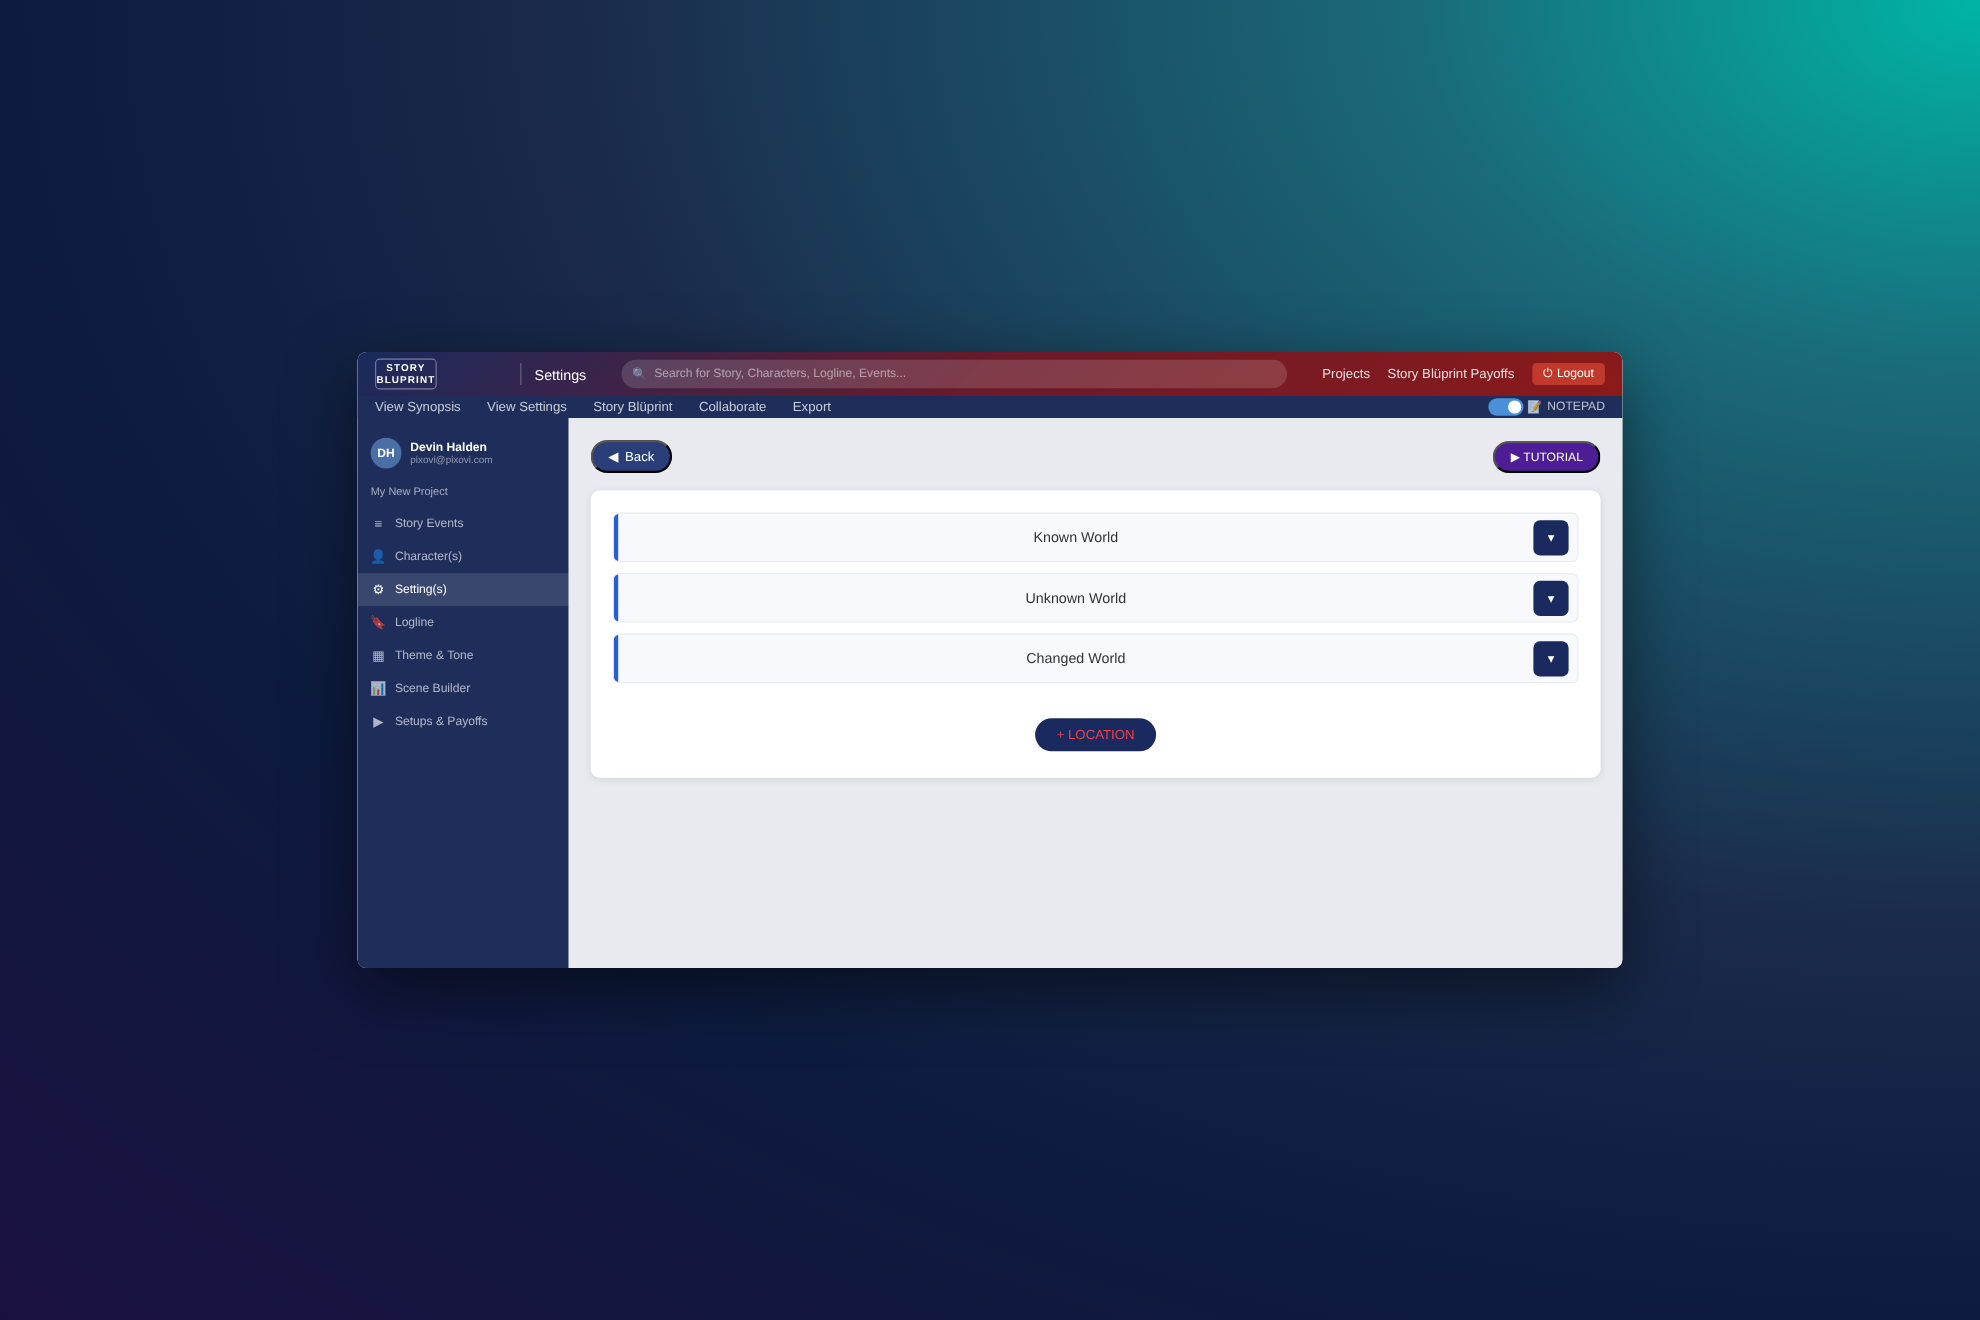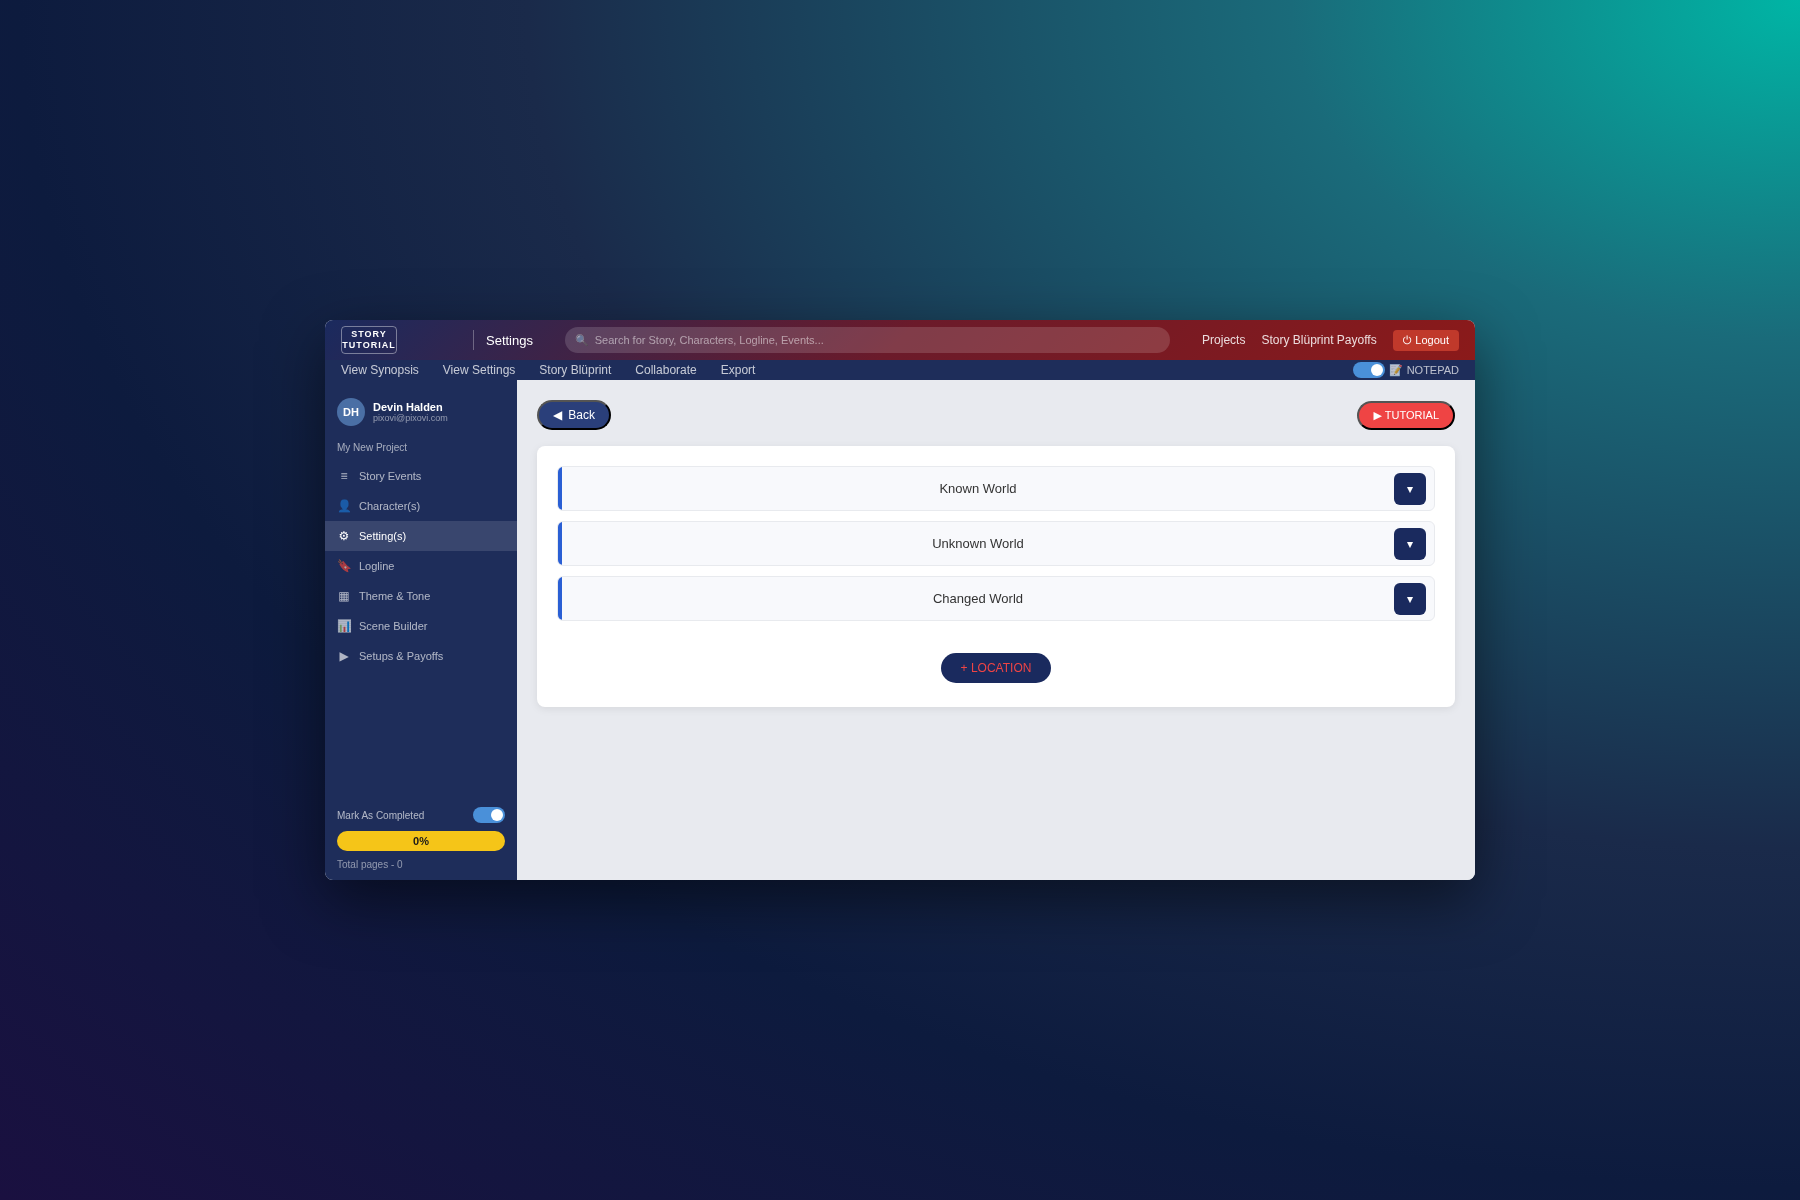--- a/index.html
+++ b/index.html
@@ -308,21 +308,21 @@
       gap: 6px;
       background: #2a3f7a;
       color: white;
       font-size: 12px;
       padding: 6px 14px;
       border-radius: 18px;
       cursor: pointer;
     }
 
     .tutorial-btn {
-      background: #ef4444;
+      background: #4c1d95;
       color: white;
       font-size: 11px;
       padding: 6px 14px;
       border-radius: 18px;
       cursor: pointer;
       display: flex;
       align-items: center;
       gap: 4px;
     }
 
@@ -431,21 +431,21 @@
 </head>
 <body>
 
 <div class="app-window">
 
   <div class="top-bar">
     <div class="logo-area">
       <div class="logo-box">
         <div class="logo-text">
           <div>STORY</div>
-          <div>TUTORIAL</div>
+          <div>BLUPRINT</div>
         </div>
       </div>
     </div>
     <div class="top-bar-divider"></div>
     <span class="settings-label">Settings</span>
 
     <div class="search-bar">
       <span class="search-icon-svg">🔍</span>
       <span class="search-placeholder">Search for Story, Characters, Logline, Events...</span>
     </div>
@@ -513,32 +513,20 @@
         <span class="sidebar-item-icon">📊</span>
         <span>Scene Builder</span>
       </div>
       <div class="sidebar-item">
         <span class="sidebar-item-icon">▶</span>
         <span>Setups &amp; Payoffs</span>
       </div>
 
       <div class="sidebar-divider"></div>
 
-      <div class="sidebar-bottom">
-        <div class="mark-completed-row">
-          <span class="mark-completed-label">Mark As Completed</span>
-          <div class="toggle-label toggle-on">
-            <div class="toggle-knob"></div>
-          </div>
-        </div>
-        <div class="progress-bar-container">
-          <span class="progress-text">0%</span>
-        </div>
-        <div class="total-pages">Total pages - 0</div>
-      </div>
     </div>
 
     <div class="content-area">
 
       <div class="content-header">
         <button class="back-btn">
           <span>◀</span>
           <span>Back</span>
         </button>
         <button class="tutorial-btn">

